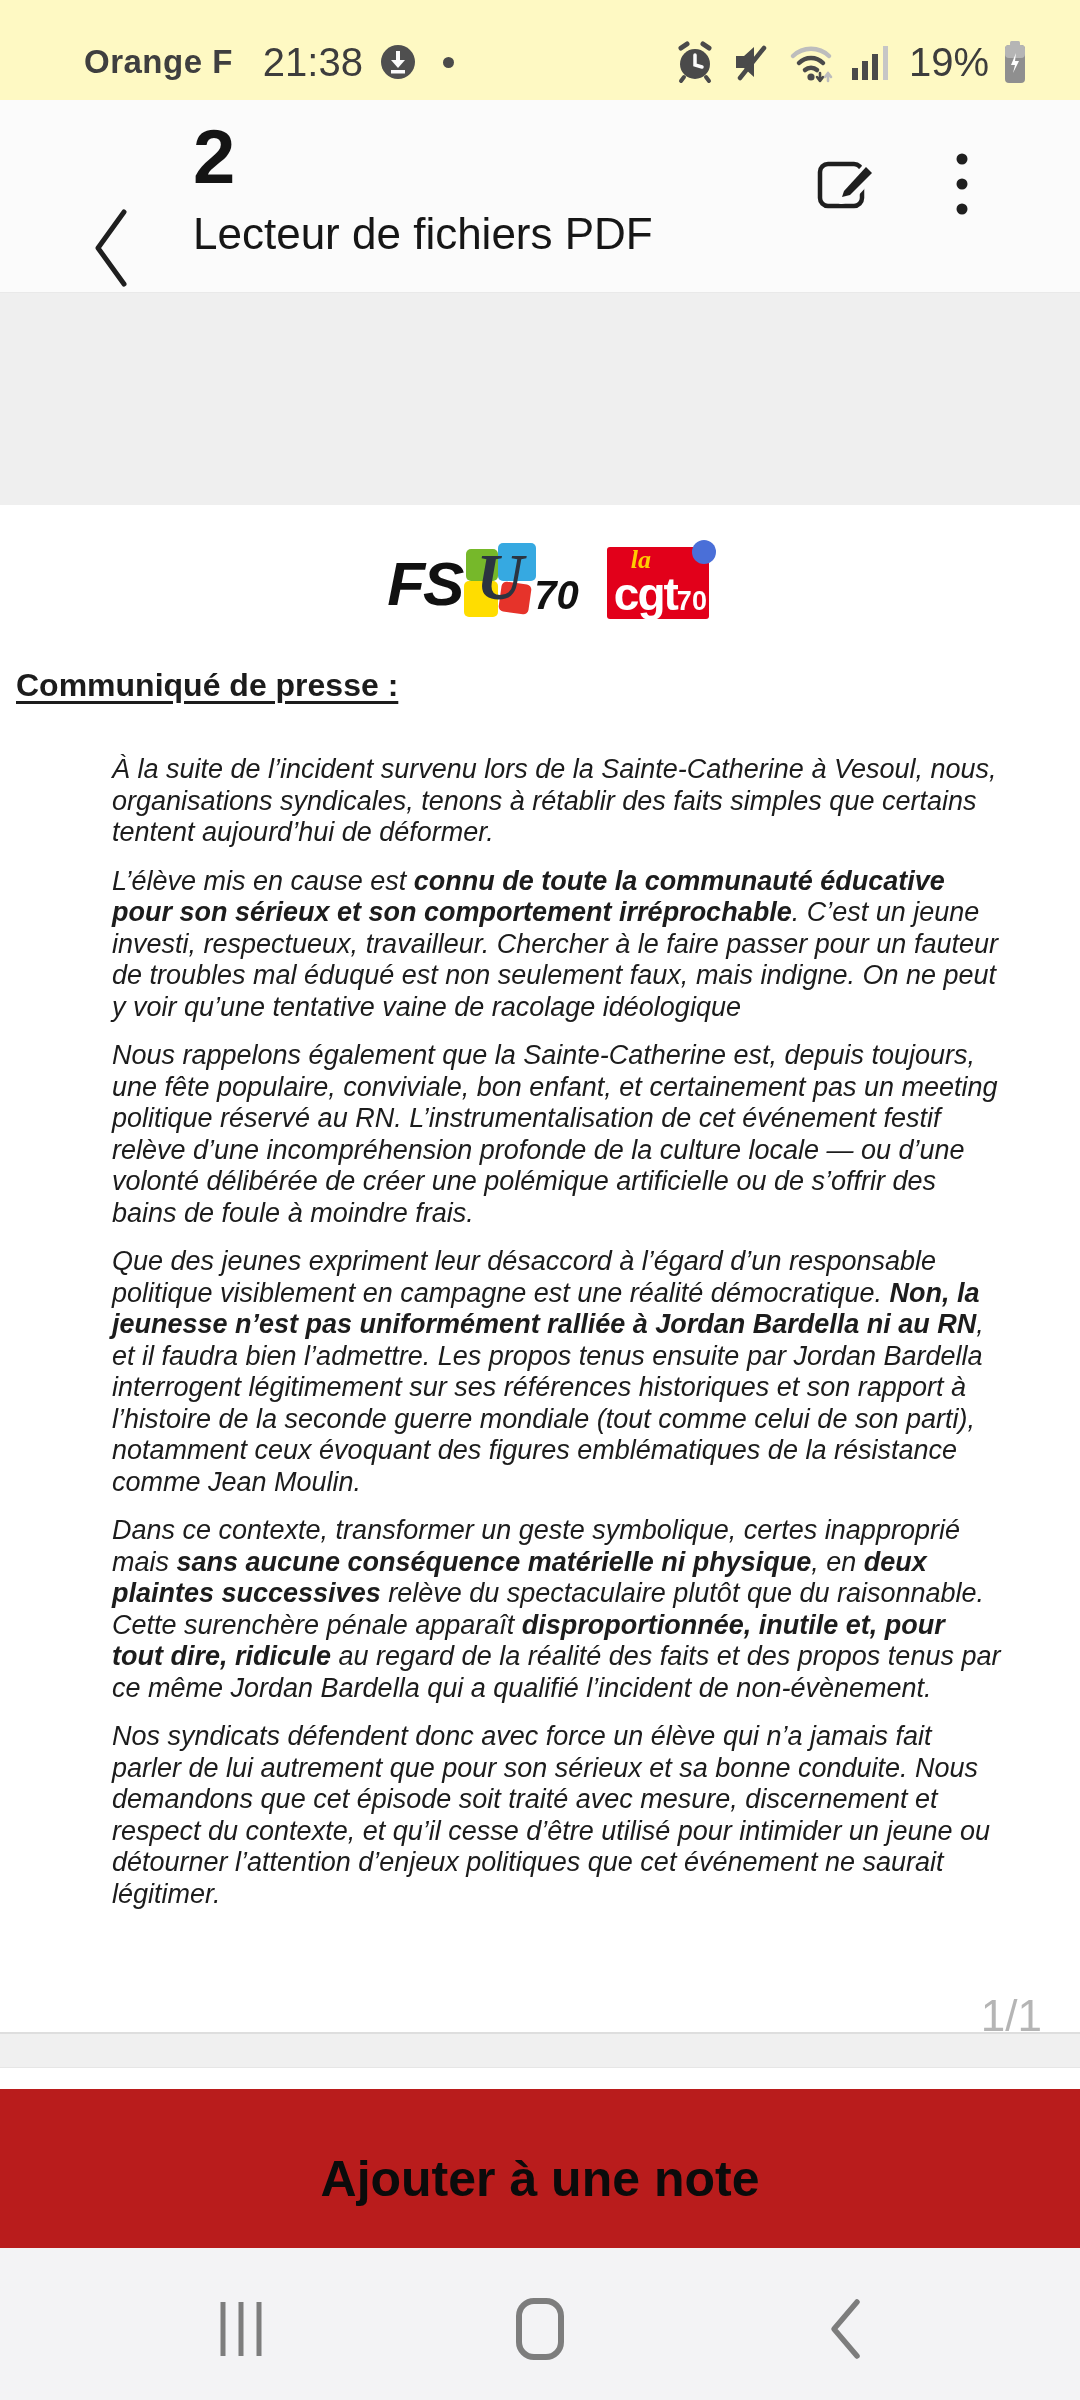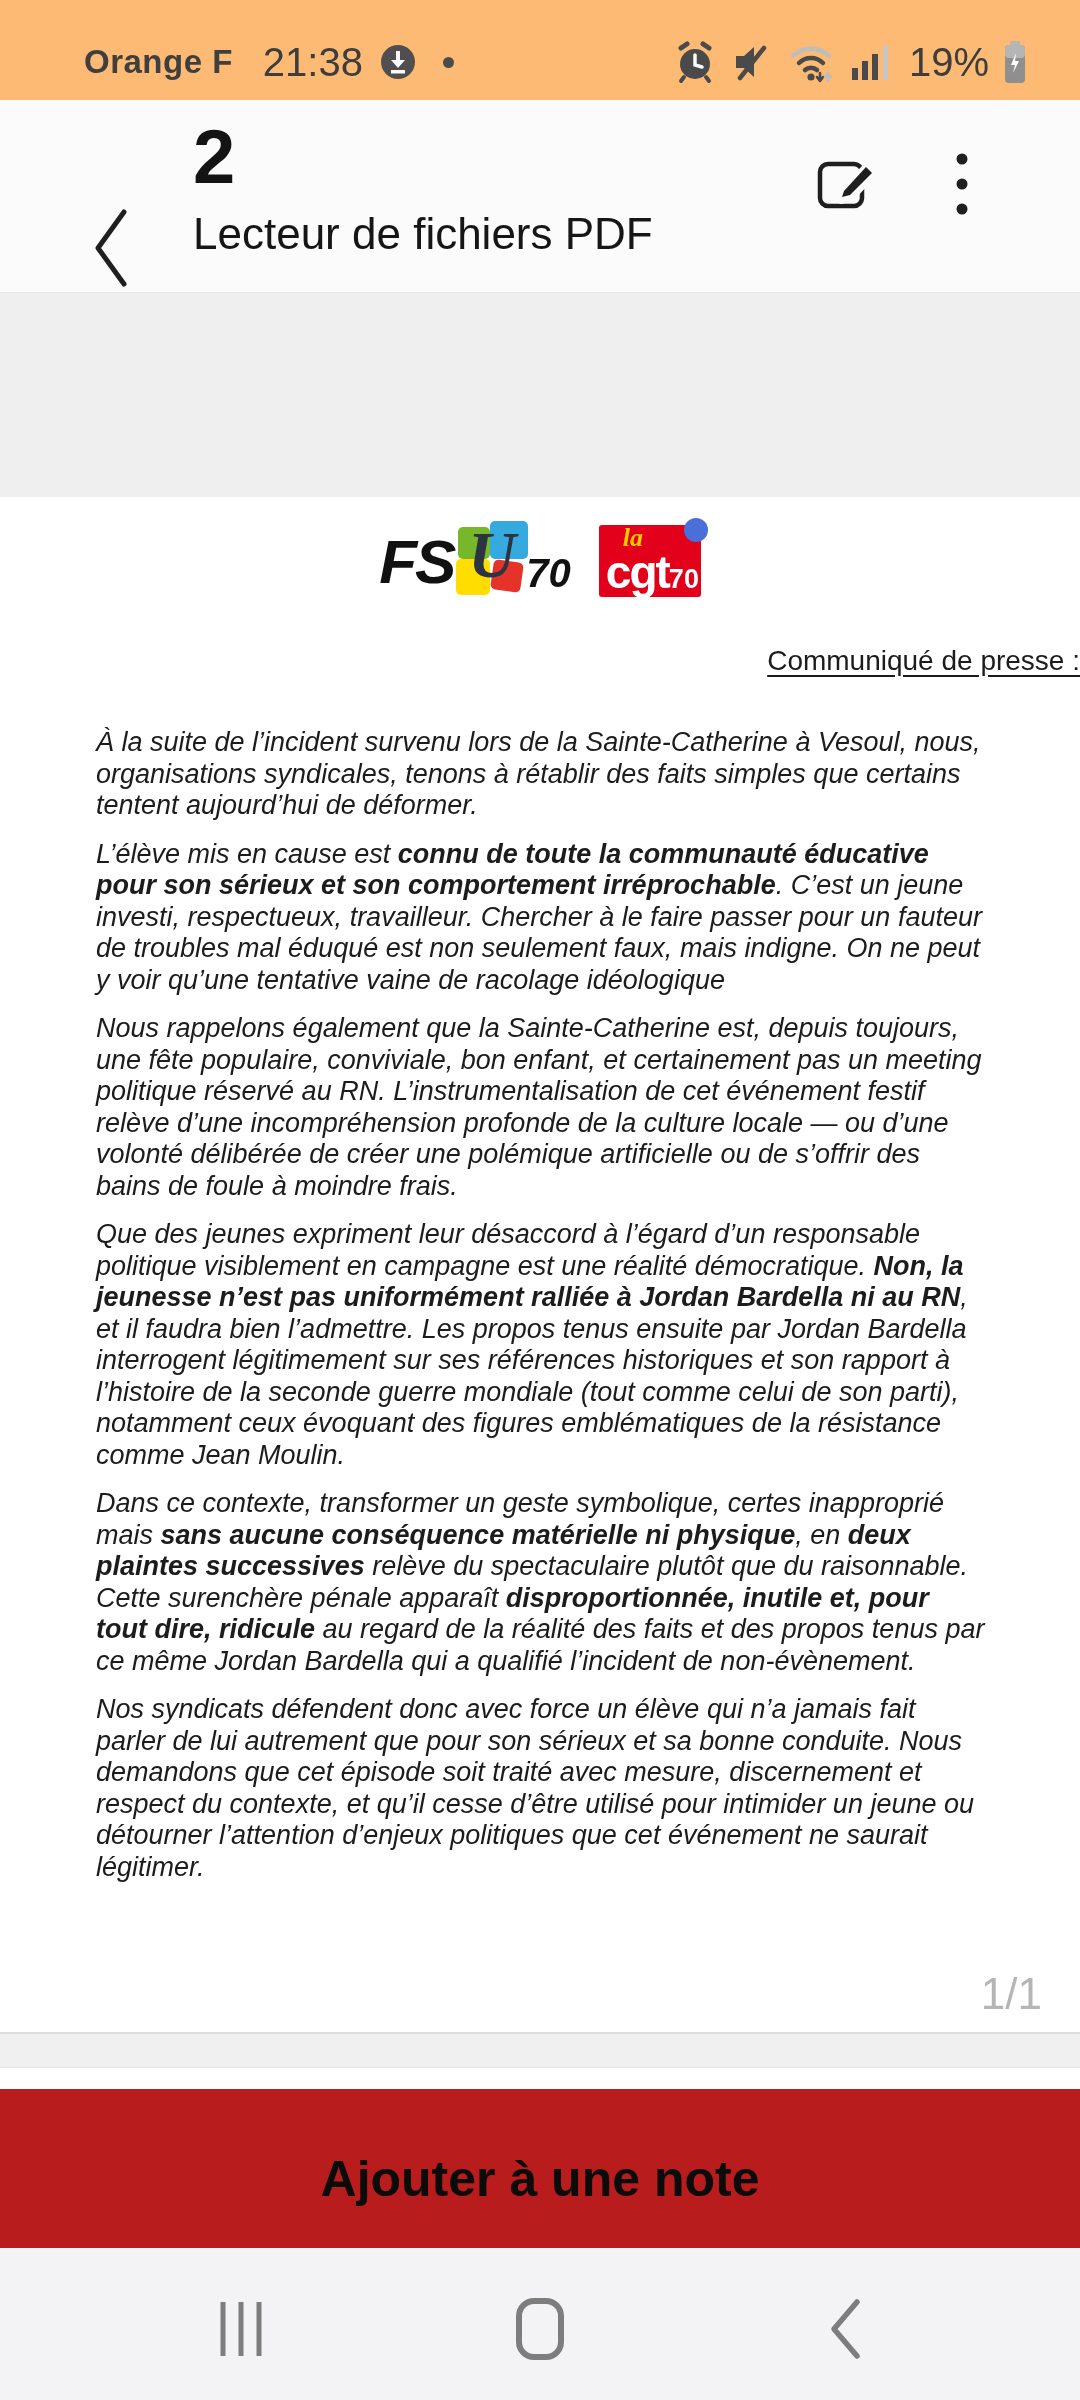--- a/index.html
+++ b/index.html
@@ -1,21 +1,21 @@
 <!DOCTYPE html>
 <html><head>
 <meta charset="utf-8">
 <style>
   html,body{margin:0;padding:0;}
   body{width:1080px;height:2400px;position:relative;overflow:hidden;background:#fff;
        font-family:"Liberation Sans", sans-serif;-webkit-font-smoothing:antialiased;}
   .screen{position:absolute;inset:0;}
 
   
-  .statusbar{position:absolute;top:0;left:0;right:0;height:100px;background:#fdba74;
+  .statusbar{position:absolute;top:0;left:0;right:0;height:100px;background:#fef9c3;
              display:flex;align-items:center;box-sizing:border-box;padding:24px 52px 0 84px;}
   .sb-left{display:flex;align-items:center;gap:16px;flex:1;}
   .sb-carrier{font-size:33px;font-weight:700;color:#3f3f3f;letter-spacing:.5px;}
   .sb-time{font-size:40px;color:#3d3d3d;margin-left:14px;}
   .sb-dot{width:11px;height:11px;border-radius:50%;background:#4b4b4b;margin-left:10px;}
   .sb-right{display:flex;align-items:center;gap:13px;}
   .sb-batt-pct{font-size:40px;color:#3d3d3d;margin-left:2px;}
 
   
   .header{position:absolute;top:100px;left:0;right:0;height:192px;background:#fbfbfb;
@@ -23,21 +23,21 @@
   .back-btn{position:absolute;left:88px;top:104px;width:48px;height:88px;cursor:pointer;}
   .title-wrap{position:absolute;left:193px;top:8px;}
   .title-number{font-size:76px;font-weight:700;color:#141414;line-height:1.3;}
   .title-app{font-size:44px;color:#161616;line-height:1.05;margin-top:4px;}
   .edit-btn{position:absolute;left:814px;top:48px;width:70px;height:70px;cursor:pointer;}
   .menu-btn{position:absolute;left:934px;top:42px;width:56px;height:84px;cursor:pointer;
             display:flex;align-items:center;justify-content:center;}
 
   
   .canvas{position:absolute;top:293px;left:0;right:0;height:212px;background:#efefef;}
-  .page{position:absolute;top:497px;left:0;right:0;height:1804px;background:#ffffff;}
+  .page{position:absolute;top:519px;left:0;right:0;height:1804px;background:#ffffff;padding-left:16px;}
   .logos{display:flex;justify-content:center;align-items:flex-end;gap:28px;padding-top:20px;height:80px;}
 
   
   .fsu-logo{display:flex;align-items:flex-end;height:76px;}
   .fsu-fs{font-size:62px;font-weight:900;font-style:italic;color:#111;letter-spacing:-2px;line-height:70px;}
   .fsu-squares{position:relative;width:74px;height:76px;margin-left:2px;}
   .fsu-sq{position:absolute;border-radius:5px;}
   .fsu-sq.g{left:2px;top:6px;width:32px;height:32px;background:#76b82a;}
   .fsu-sq.bl{left:34px;top:0;width:38px;height:38px;background:#36a9e1;}
   .fsu-sq.y{left:0;top:38px;width:34px;height:36px;background:#ffdd00;}
@@ -49,21 +49,21 @@
   
   .cgt-logo{position:relative;width:102px;height:72px;background:#e2001a;border-radius:3px;}
   .cgt-badge{position:absolute;right:-7px;top:-7px;width:24px;height:24px;border-radius:50%;background:#4a6fd8;}
   .cgt-la{position:absolute;left:24px;top:-2px;font-family:"Liberation Serif",serif;
           font-style:italic;font-weight:700;font-size:26px;color:#ffcc00;}
   .cgt-main{position:absolute;left:7px;bottom:2px;color:#fff;font-weight:800;
             font-size:46px;letter-spacing:-2px;line-height:1;}
   .cgt-dept{font-size:27px;font-weight:800;letter-spacing:0;}
 
   
-  .doc-heading{margin-top:48px;text-align:right;font-size:28px;font-weight:400;color:#1c1c1c;
+  .doc-heading{margin-top:48px;text-align:left;font-size:32px;font-weight:700;color:#1c1c1c;
                text-decoration:underline;text-underline-offset:5px;}
   .paragraphs{margin:50px 95px 0 96px;width:889px;font-style:italic;}
   .paragraphs p{margin:0 0 17px 0;font-size:27px;line-height:31.5px;color:#1c1c1c;text-align:left;}
   .paragraphs .b{font-weight:700;}
   .pager{position:absolute;right:38px;top:1472px;font-size:44px;color:#b5b5b5;}
 
   
   .band{position:absolute;top:2032px;left:0;right:0;height:36px;background:#f0f0f0;
         border-top:2px solid #dedede;border-bottom:1px solid #e6e6e6;box-sizing:border-box;}
   .note-bar{position:absolute;top:2069px;left:0;right:0;height:179px;background:#b91c1c;

